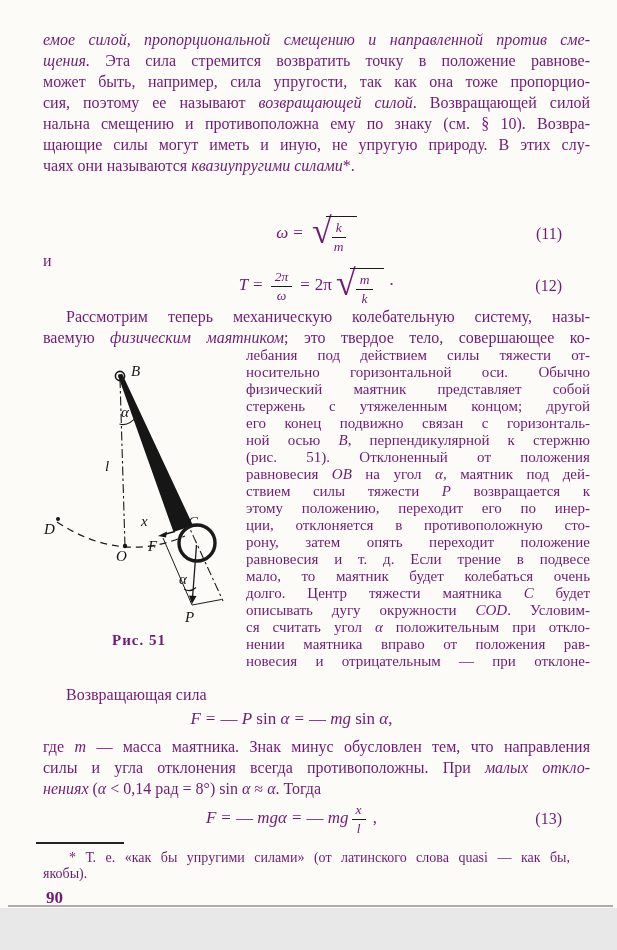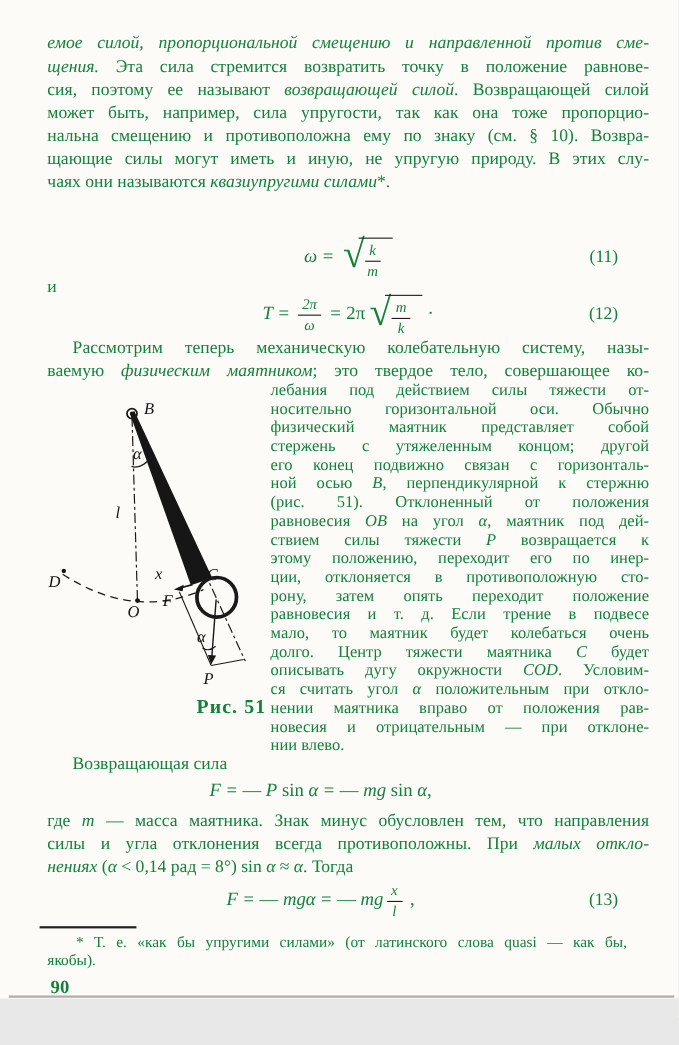--- a/index.html
+++ b/index.html
@@ -1,18 +1,18 @@
 <!DOCTYPE html>
 <html><head>
 <meta charset="utf-8">
 <style>
   html,body{margin:0;padding:0;background:#e8e8e8;}
   #page{
     position:relative;width:617px;height:908px;margin:0 auto;
-    background:#fcfbf7;color:#15803d;overflow:hidden;
+    background:#fcfbf7;color:#701a75;overflow:hidden;
     font-family:"Liberation Serif","DejaVu Serif",serif;
   }
   .block{position:absolute;left:43px;width:547px;font-size:16px;line-height:21px;}
   .pline{text-align:justify;text-align-last:justify;}
   .pline.nj{text-align-last:left;}
   .pline.ind{text-indent:23px;}
   i{font-style:italic;}
   #wrapcol{left:246px;width:344px;font-size:15px;line-height:17px;}
   
   .eqrow{position:absolute;left:43px;width:547px;display:flex;align-items:center;justify-content:center;}
@@ -23,41 +23,41 @@
         font-size:13.5px;line-height:1.15;margin:0 3px;}
   .frac .num{border-bottom:1.2px solid #1b1b1b;padding:0 4px 1px;}
   .frac .den{padding-top:1px;}
   .sqrt{display:inline-flex;align-items:flex-start;vertical-align:middle;margin-left:4px;}
   .radsign{font-size:36px;line-height:34px;font-style:italic;}
   .radicand{border-top:1.7px solid #1b1b1b;margin-left:-6px;padding:3px 8px 0 3px;margin-top:2px;}
   .shiftL{transform:translateX(-25px);}
   #andword{position:absolute;left:43px;top:252px;font-size:16px;}
   
   #figure{position:absolute;left:36px;top:356px;width:206px;height:302px;}
-  #figcaption{position:absolute;top:276px;left:0;width:206px;text-align:right;
-              font-weight:bold;font-size:18px;letter-spacing:1px;}
+  #figcaption{position:absolute;top:276px;left:0;width:206px;text-align:center;
+              font-weight:bold;font-size:15px;letter-spacing:1px;}
   #figure svg text{font-family:"Liberation Serif","DejaVu Serif",serif;font-style:italic;
                    font-size:15px;fill:#151515;}
   
   #fnrule{position:absolute;left:36px;top:842px;width:88px;border-top:2px solid #222;}
   #footnote{top:850px;font-size:14px;line-height:15.5px;width:527px;}
   #footnote .pline.ind{text-indent:26px;}
   #pagenum{position:absolute;left:46px;top:888px;font-size:17px;font-weight:bold;}
   #bottomedge{position:absolute;left:8px;right:4px;bottom:1px;height:2px;background:#6b6b6b;opacity:.55;}
 </style>
 </head>
 <body>
 
 <div id="page">
 
   <div class="block" id="p1" style="top:29px">
       <div class="pline"><i>емое силой, пропорциональной смещению и направленной против сме-</i></div>
       <div class="pline"><i>щения.</i><span> Эта сила стремится возвратить точку в положение равнове-</span></div>
+      <div class="pline"><span>может быть, например, сила упругости, так как она тоже пропорцио-</span></div>
       <div class="pline"><span>сия, поэтому ее называют </span><i>возвращающей силой</i><span>. Возвращающей силой</span></div>
-      <div class="pline"><span>может быть, например, сила упругости, так как она тоже пропорцио-</span></div>
       <div class="pline"><span>нальна смещению и противоположна ему по знаку (см. § 10). Возвра-</span></div>
       <div class="pline"><span>щающие силы могут иметь и иную, не упругую природу. В этих слу-</span></div>
       <div class="pline nj"><span>чаях они называются </span><i>квазиупругими силами</i><span>*.</span></div>
     </div>
 
 
   <div class="eqrow" style="top:211px;height:46px">
     <span class="eqc"><i>ω</i><span class="op">=</span><span class="sqrt">
           <span class="radsign">√</span>
           <span class="radicand"><span class="frac">
@@ -102,21 +102,20 @@
       <div class="pline"><span>этому положению, переходит его по инер-</span></div>
       <div class="pline"><span>ции, отклоняется в противоположную сто-</span></div>
       <div class="pline"><span>рону, затем опять переходит положение</span></div>
       <div class="pline"><span>равновесия и т. д.  Если трение в подвесе</span></div>
       <div class="pline"><span>мало, то маятник будет  колебаться очень</span></div>
       <div class="pline"><span>долго. Центр тяжести маятника </span><i>C</i><span> будет</span></div>
       <div class="pline"><span>описывать дугу окружности </span><i>COD</i><span>. Условим-</span></div>
       <div class="pline"><span>ся считать угол </span><i>α</i><span> положительным при откло-</span></div>
       <div class="pline"><span>нении маятника вправо от положения рав-</span></div>
       <div class="pline"><span>новесия и отрицательным — при отклоне-</span></div>
-      <div class="pline nj"><span>нии влево.</span></div>
     </div>
 
   <div id="figure">
     <svg width="206" height="278" viewBox="0 0 206 278">
       <g stroke="#1a1a1a" fill="none">
 
         <line x1="84" y1="20" x2="187" y2="245" stroke-width="1.1" stroke-dasharray="9 3 2.5 3"></line>
 
         <line x1="84" y1="23" x2="89" y2="191" stroke-width="1.1" stroke-dasharray="9 3 2.5 3"></line>
 

